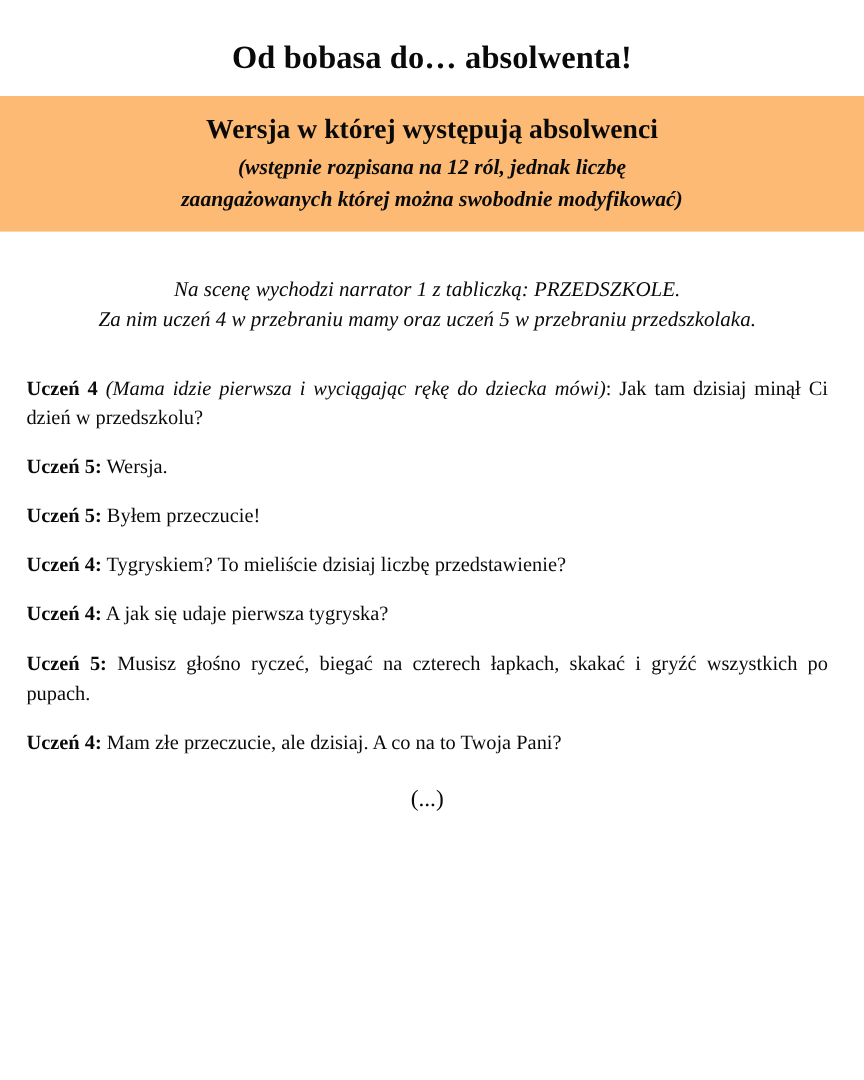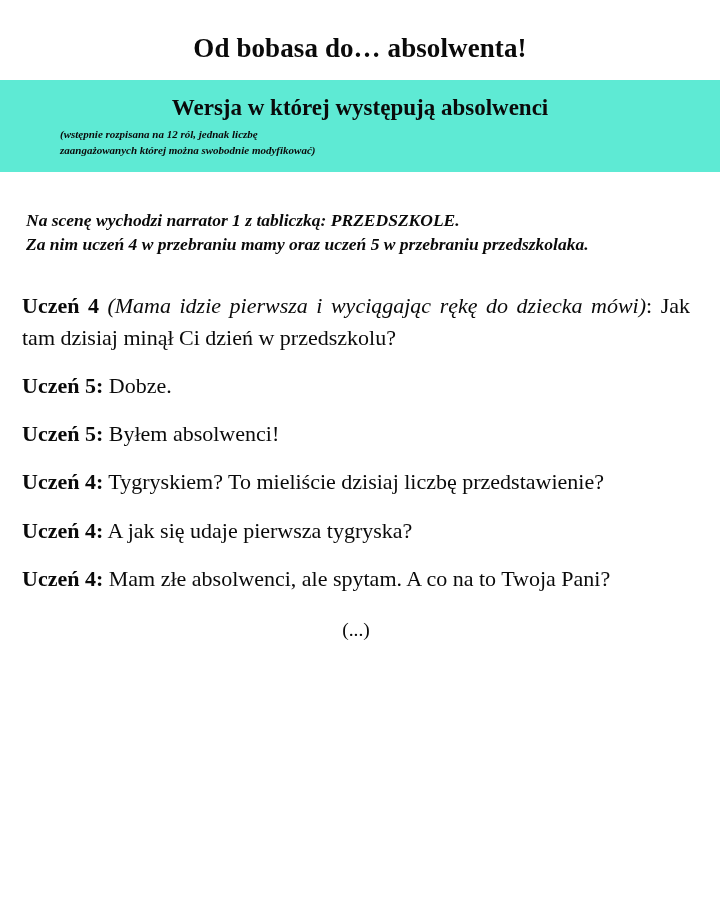--- a/index.html
+++ b/index.html
@@ -44,60 +44,59 @@
   }
   .band-title {
     text-align: center;
     font-weight: bold;
     font-size: 23px;
     line-height: 1.2;
     margin: 0 0 4px 0;
     padding: 0 40px;
   }
   .band-sub {
-    text-align: left;
+    text-align: center;
     font-weight: bold;
     font-style: italic;
-    font-size: 11px;
+    font-size: 18px;
     line-height: 1.52;
     margin: 0;
     padding: 0 60px;
   }
   .band-sub span {
     display: block;
   }
 
   
   .content {
     padding: 0 30px 0 22px;
     box-sizing: border-box;
   }
 
   .stage-direction {
-    text-align: left;
+    text-align: center;
     font-style: italic;
     font-size: 17.5px;
     line-height: 1.38;
     margin: 36px 0 0 0;
     padding: 0 4px;
-    font-weight: bold;
   }
   .stage-direction span {
     display: block;
   }
 
   .dialogue-list {
     margin: 0;
     padding: 0;
     list-style: none;
   }
   .line {
     text-align: justify;
     text-justify: inter-word;
-    font-size: 22px;
+    font-size: 17px;
     line-height: 1.42;
     margin: 12px 0 17px 0;
     hyphens: none;
   }
   .line:first-child {
     margin-top: 34px;
   }
   .speaker {
     font-weight: bold;
   }
@@ -112,21 +111,21 @@
     margin: 22px 0 0 0;
   }
 </style>
 </head>
 <body>
 
 <div class="page">
 
   <h1 class="doc-title">Od bobasa do… absolwenta!</h1>
 
-  <div class="band" style="background: #5eead4; margin-top: 16px;">
+  <div class="band" style="background: #fdba74; margin-top: 16px;">
     <h2 class="band-title">Wersja w której występują absolwenci</h2>
     <p class="band-sub">
       <span>(wstępnie rozpisana na 12 ról, jednak liczbę</span>
       <span>zaangażowanych której można swobodnie modyfikować)</span>
     </p>
   </div>
 
   <div class="content">
 
     <p class="stage-direction">
@@ -134,40 +133,43 @@
       <span>Za nim uczeń 4 w przebraniu mamy oraz uczeń 5 w przebraniu przedszkolaka.</span>
     </p>
 
     <div class="dialogue-list">
 
       <p class="line">
         <span class="speaker">Uczeń 4</span><span class="stage-inline"> (Mama idzie pierwsza i wyciągając rękę do dziecka mówi)</span><span>: Jak tam dzisiaj minął Ci dzień w przedszkolu?</span>
       </p>
 
       <p class="line">
-        <span class="speaker">Uczeń 5:</span><span> Dobze.</span>
+        <span class="speaker">Uczeń 5:</span><span> Wersja.</span>
       </p>
 
 
       <p class="line">
-        <span class="speaker">Uczeń 5:</span><span> Byłem absolwenci!</span>
+        <span class="speaker">Uczeń 5:</span><span> Byłem przeczucie!</span>
       </p>
 
       <p class="line">
         <span class="speaker">Uczeń 4:</span><span> Tygryskiem? To mieliście dzisiaj liczbę przedstawienie?</span>
       </p>
 
 
       <p class="line">
         <span class="speaker">Uczeń 4:</span><span> A jak się udaje pierwsza tygryska?</span>
       </p>
 
+      <p class="line">
+        <span class="speaker">Uczeń 5:</span><span> Musisz głośno ryczeć, biegać na czterech łapkach, skakać i gryźć wszystkich po pupach.</span>
+      </p>
 
       <p class="line">
-        <span class="speaker">Uczeń 4:</span><span> Mam złe absolwenci, ale spytam. A co na to Twoja Pani?</span>
+        <span class="speaker">Uczeń 4:</span><span> Mam złe przeczucie, ale dzisiaj. A co na to Twoja Pani?</span>
       </p>
 
     </div>
 
     <p class="ellipsis-end">(...)</p>
 
   </div>
 </div>
 
 </body></html>

